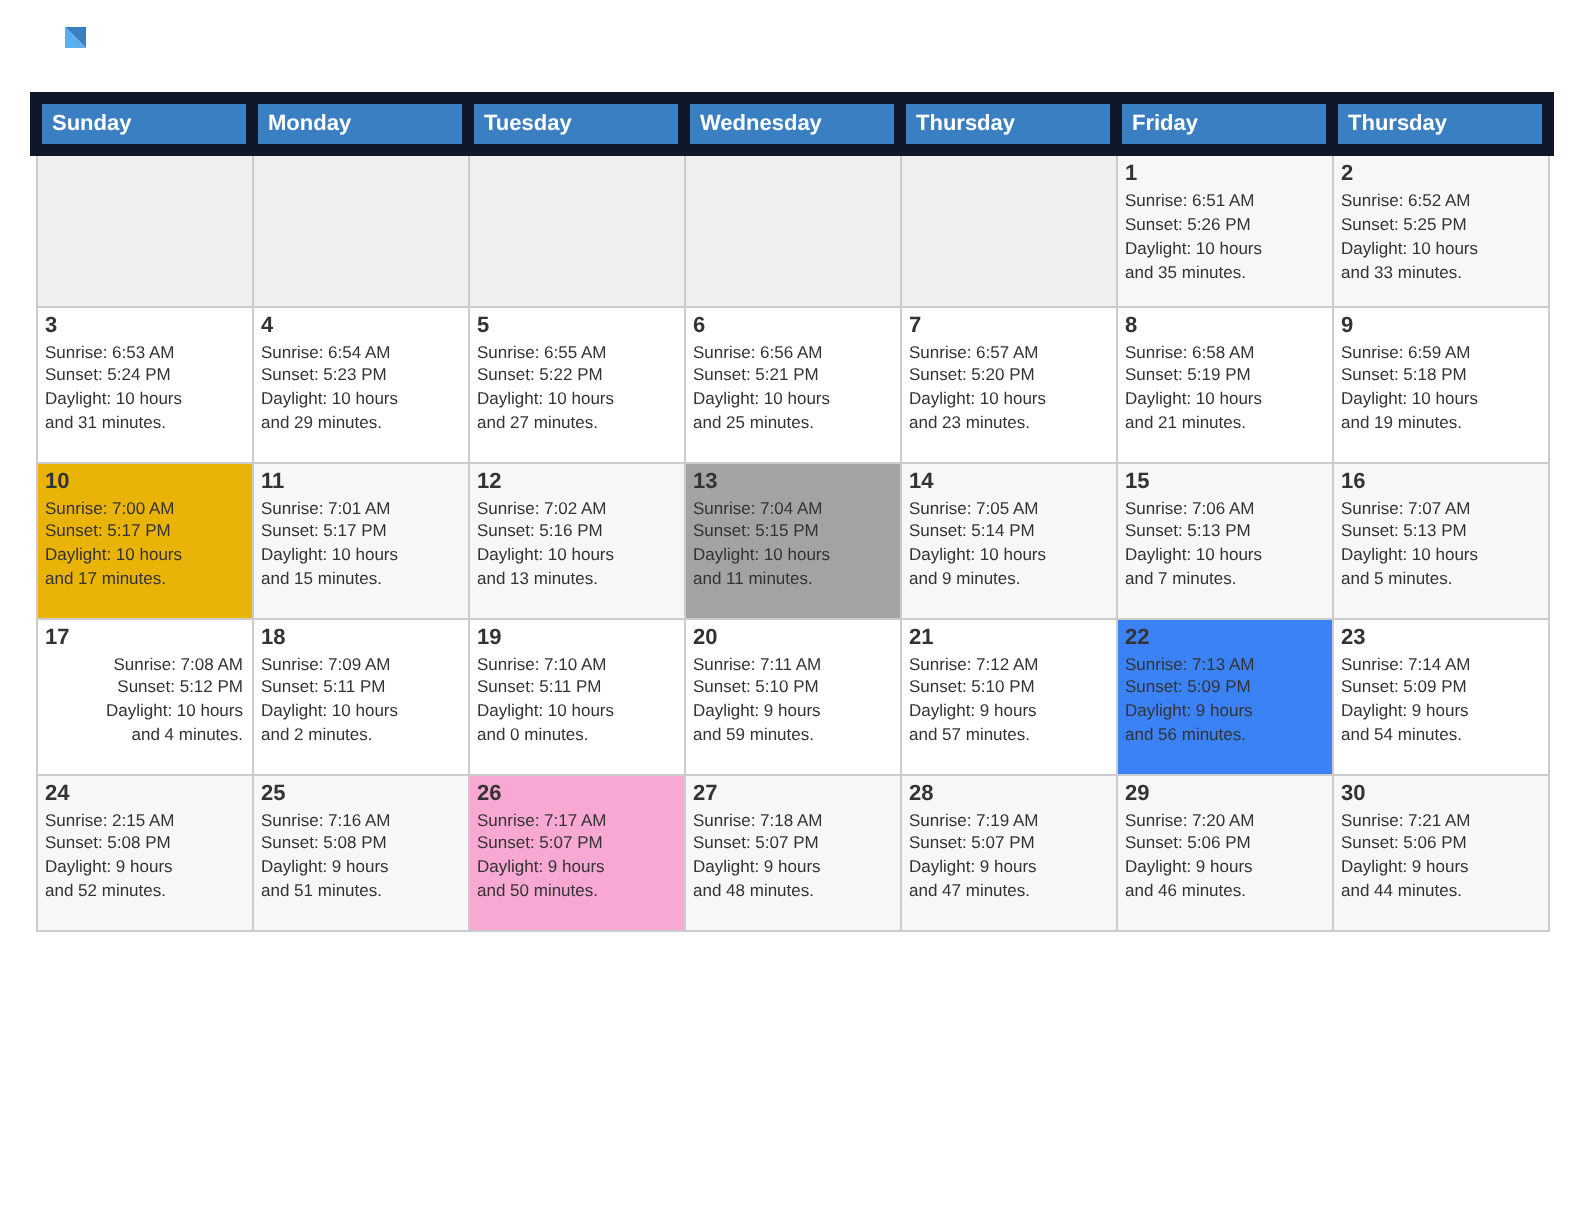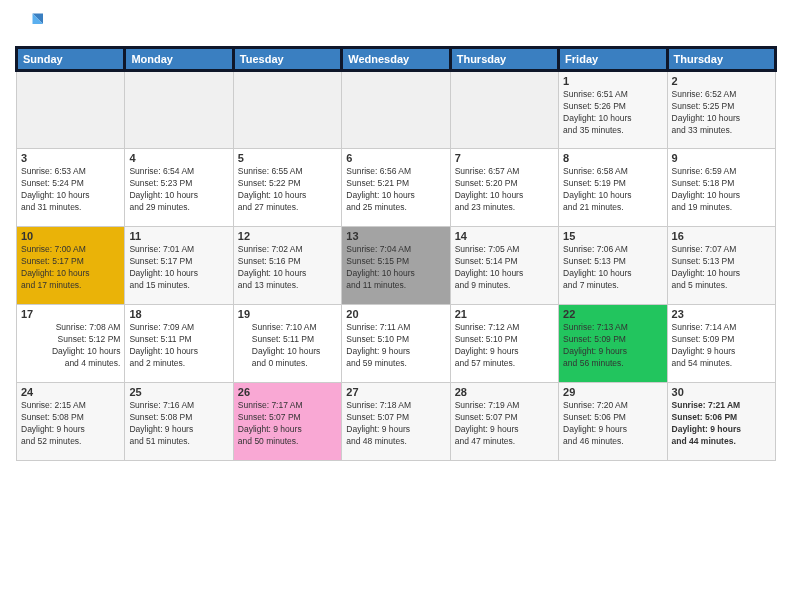--- a/index.html
+++ b/index.html
@@ -64,21 +64,21 @@
       border-collapse: collapse;
       table-layout: fixed;
     }
     .calendar thead th {
       background: #3a7fc1;
       color: #fff;
       font-size: 11px;
       font-weight: bold;
       padding: 4px 5px;
       text-align: left;
-      border: 3px solid #0f172a;
+      border: 6px solid #0f172a;
     }
     .calendar tbody td {
       vertical-align: top;
       border: 1px solid #ccc;
       padding: 3px 4px;
       font-size: 9px;
       color: #333;
       height: 78px;
       background: #fff;
     }
@@ -270,40 +270,40 @@
           </td>
           <td style="background: rgb(255, 255, 255);">
             <span class="day-num">18</span>
             <div class="day-info" style="white-space: pre-line;">Sunrise: 7:09 AM
 Sunset: 5:11 PM
 Daylight: 10 hours
 and 2 minutes.</div>
           </td>
           <td style="background: rgb(255, 255, 255);">
             <span class="day-num">19</span>
-            <div class="day-info" style="white-space: pre-line; margin-left: 14px;">Sunrise: 7:10 AM
+            <div class="day-info" style="white-space: pre-line;">Sunrise: 7:10 AM
 Sunset: 5:11 PM
 Daylight: 10 hours
 and 0 minutes.</div>
           </td>
           <td style="background: rgb(255, 255, 255);">
             <span class="day-num">20</span>
             <div class="day-info" style="white-space: pre-line;">Sunrise: 7:11 AM
 Sunset: 5:10 PM
 Daylight: 9 hours
 and 59 minutes.</div>
           </td>
           <td style="background: rgb(255, 255, 255);">
             <span class="day-num">21</span>
             <div class="day-info" style="white-space: pre-line;">Sunrise: 7:12 AM
 Sunset: 5:10 PM
 Daylight: 9 hours
 and 57 minutes.</div>
           </td>
-          <td style="background: #22c55e;">
+          <td style="background: #3b82f6;">
             <span class="day-num">22</span>
             <div class="day-info" style="white-space: pre-line;">Sunrise: 7:13 AM
 Sunset: 5:09 PM
 Daylight: 9 hours
 and 56 minutes.</div>
           </td>
           <td style="background: rgb(255, 255, 255);">
             <span class="day-num">23</span>
             <div class="day-info" style="white-space: pre-line;">Sunrise: 7:14 AM
 Sunset: 5:09 PM
@@ -349,21 +349,21 @@
           </td>
           <td style="background: rgb(247, 247, 247);">
             <span class="day-num">29</span>
             <div class="day-info" style="white-space: pre-line;">Sunrise: 7:20 AM
 Sunset: 5:06 PM
 Daylight: 9 hours
 and 46 minutes.</div>
           </td>
           <td style="background: rgb(247, 247, 247);">
             <span class="day-num">30</span>
-            <div class="day-info" style="white-space: pre-line; font-weight: bold;">Sunrise: 7:21 AM
+            <div class="day-info" style="white-space: pre-line;">Sunrise: 7:21 AM
 Sunset: 5:06 PM
 Daylight: 9 hours
 and 44 minutes.</div>
           </td>
         </tr>
       </tbody>
   </table>
 </div>
 
 </body></html>

